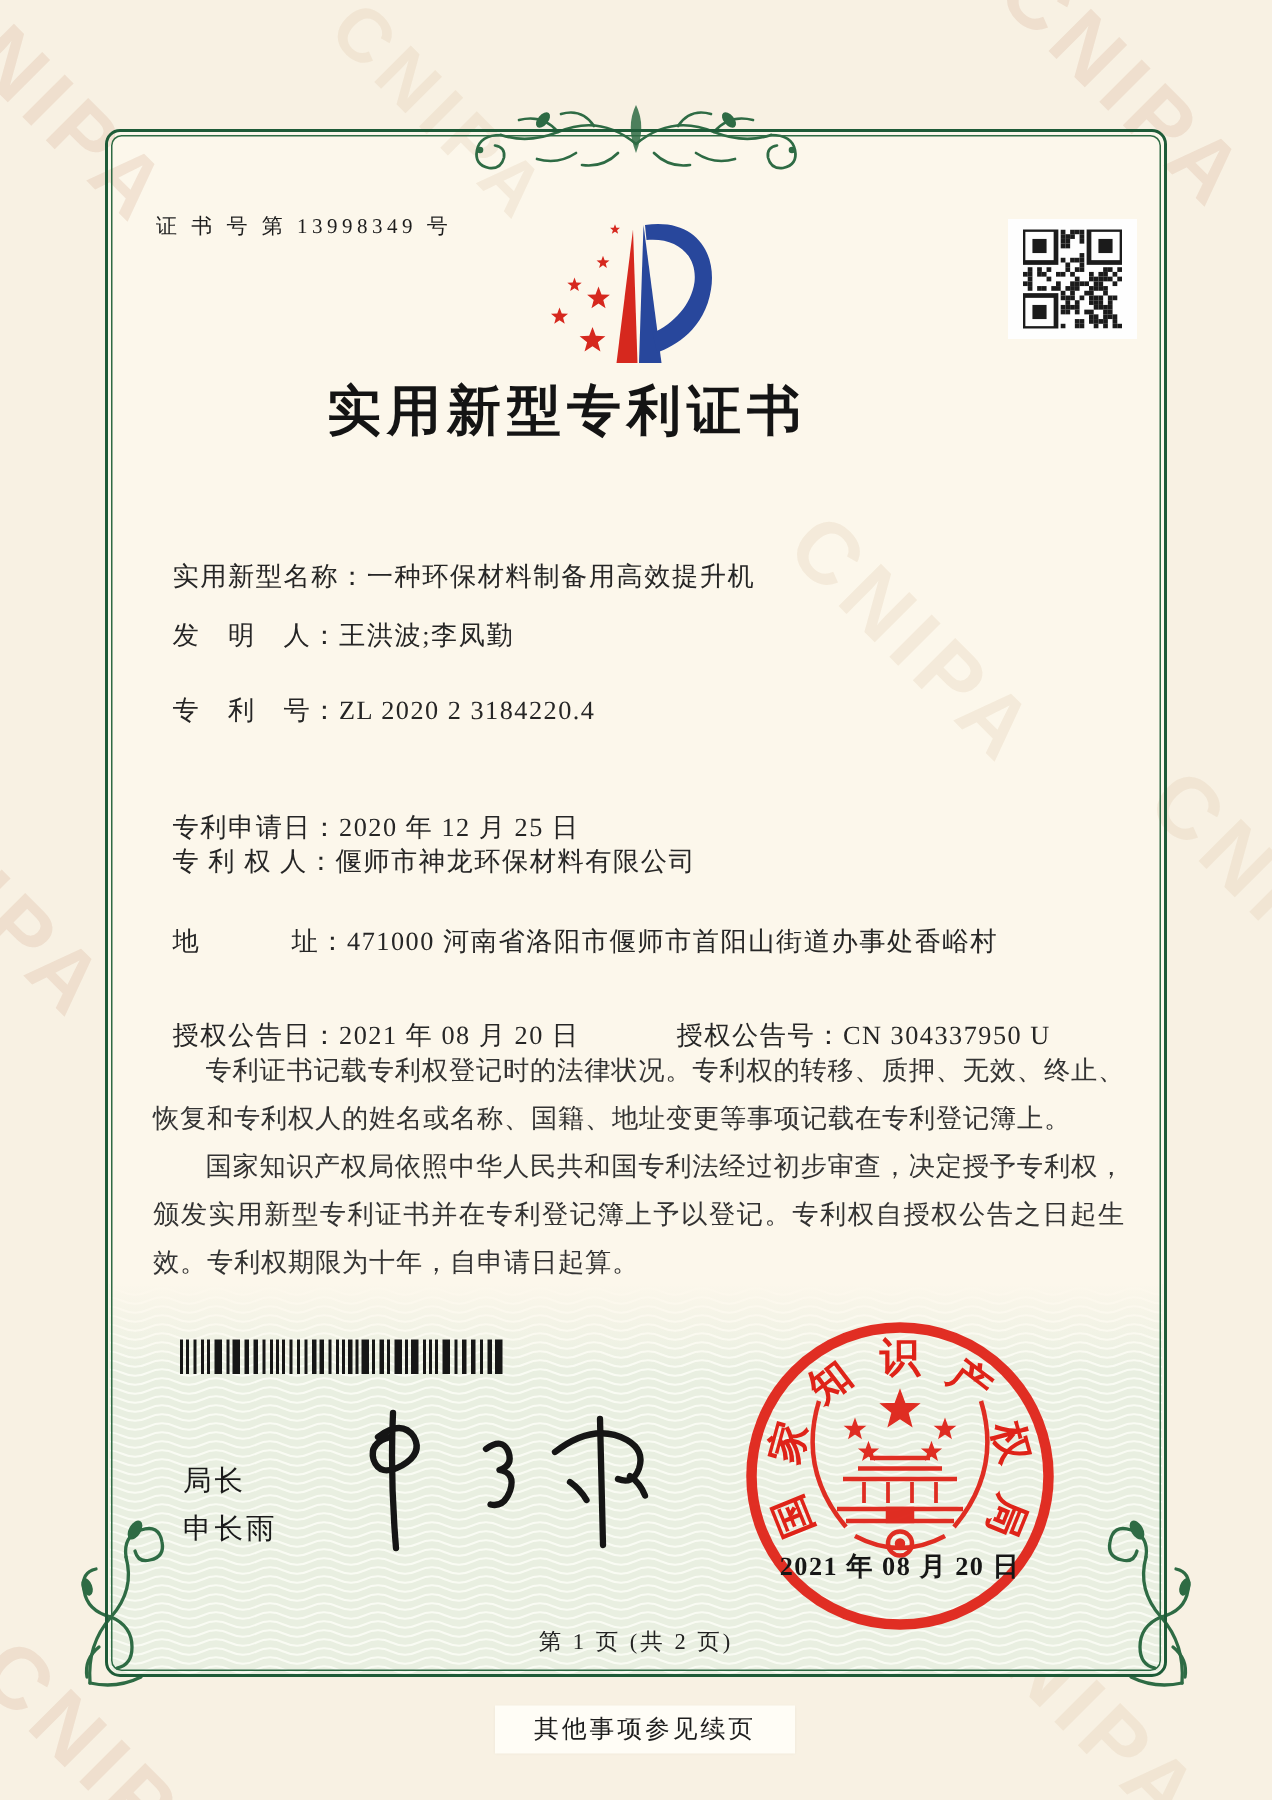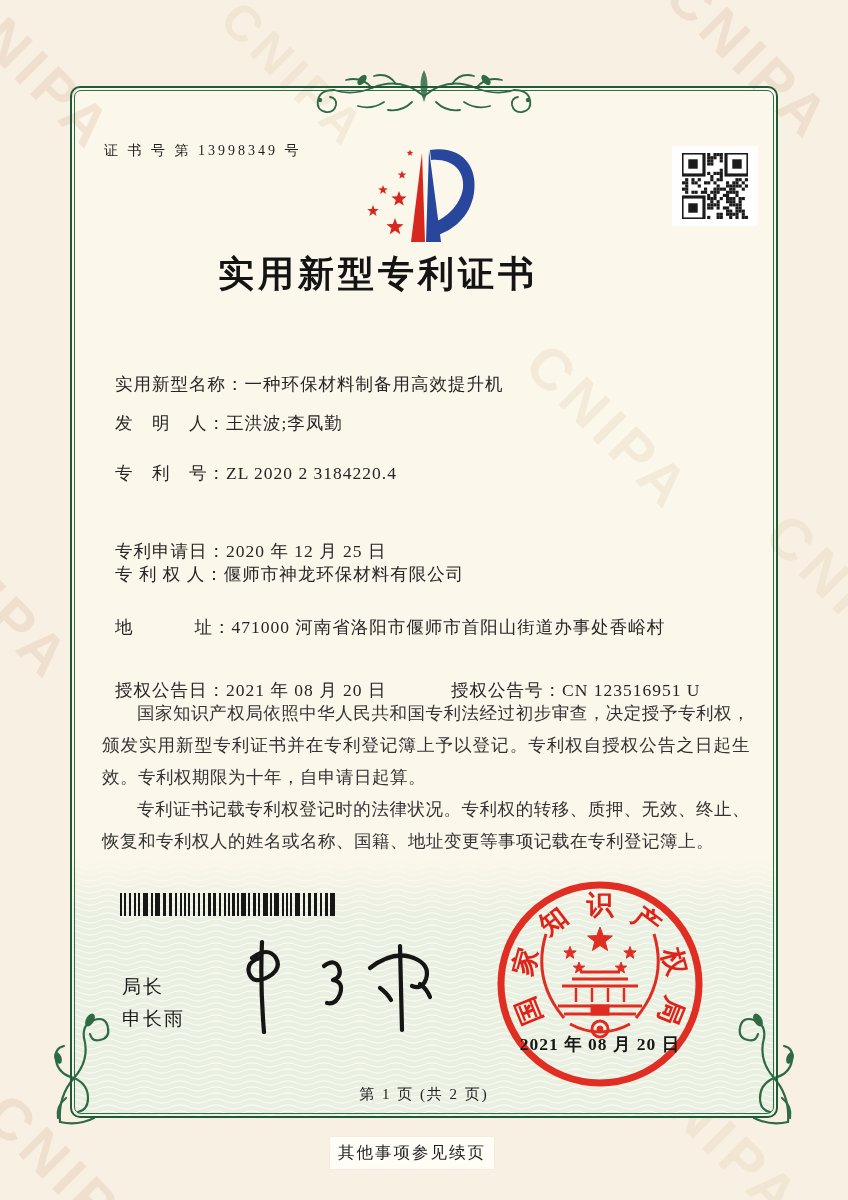--- a/index.html
+++ b/index.html
@@ -72,21 +72,21 @@
     line-height:34px;text-align:center;font-size:27px;font-weight:700;
     color:#df2318;font-family:"Liberation Serif",serif;
   }
   .seal-date{
     left:492px;top:1032px;width:216px;text-align:center;z-index:6;
     font-size:17.5px;color:#161616;letter-spacing:1px;font-weight:600;
   }
   .footer-page{left:70px;top:1085px;width:708px;text-align:center;
     font-size:15px;letter-spacing:2px;color:#222;}
   .note-box{
-    left:330px;top:1137px;width:164px;height:32px;background:#fffdf6;
+    left:330px;top:1137px;width:200px;height:32px;background:#fffdf6;
     text-align:center;line-height:32px;font-size:16.5px;letter-spacing:2px;
     color:#1d1d1d;z-index:5;box-shadow:0 0 2px rgba(0,0,0,0.05);
   }
   .ornament{z-index:4;pointer-events:none;}
 </style>
 </head>
 <body>
 
 <div class="wm" style="left:-18px;top:-30px;">CNIPA</div>
 <div class="wm light" style="left:250px;top:-10px;font-size:50px;">CNIPA</div>
@@ -368,27 +368,27 @@
 <div class="row z5" style="top:562px;">
   <span class="lbl">专 利 权 人：</span><span>偃师市神龙环保材料有限公司</span>
 </div>
 <div class="row z5" style="top:615px;">
   <span class="lbl">地　　　 址：</span><span>471000 河南省洛阳市偃师市首阳山街道办事处香峪村</span>
 </div>
 
 <div class="row z5" style="top:663px;width:640px;margin-top:15px;">
   <span class="lbl">授权公告日：</span><span>2021 年 08 月 20 日</span>
   <span class="grant2">
-    <span class="lbl">授权公告号：</span><span>CN 123516951 U</span>
+    <span class="lbl">授权公告号：</span><span>CN 304337950 U</span>
   </span>
 </div>
 
 <div class="abs z5 paras">
+  <p>专利证书记载专利权登记时的法律状况。专利权的转移、质押、无效、终止、恢复和专利权人的姓名或名称、国籍、地址变更等事项记载在专利登记簿上。</p>
   <p>国家知识产权局依照中华人民共和国专利法经过初步审查，决定授予专利权，颁发实用新型专利证书并在专利登记簿上予以登记。专利权自授权公告之日起生效。专利权期限为十年，自申请日起算。</p>
-  <p>专利证书记载专利权登记时的法律状况。专利权的转移、质押、无效、终止、恢复和专利权人的姓名或名称、国籍、地址变更等事项记载在专利登记簿上。</p>
 </div>
 
 <div id="barcode" class="abs z5 barcode">
     <i style="width: 2px; background: rgb(22, 22, 22); margin-right: 2px;"></i>
     <i style="width: 2px; background: rgb(22, 22, 22); margin-right: 3px;"></i>
     <i style="width: 2px; background: rgb(22, 22, 22); margin-right: 3px;"></i>
     <i style="width: 2px; background: rgb(22, 22, 22); margin-right: 2px;"></i>
     <i style="width: 2px; background: rgb(22, 22, 22); margin-right: 3px;"></i>
     <i style="width: 5px; background: rgb(22, 22, 22); margin-right: 3px;"></i>
     <i style="width: 2px; background: rgb(22, 22, 22); margin-right: 2px;"></i>

